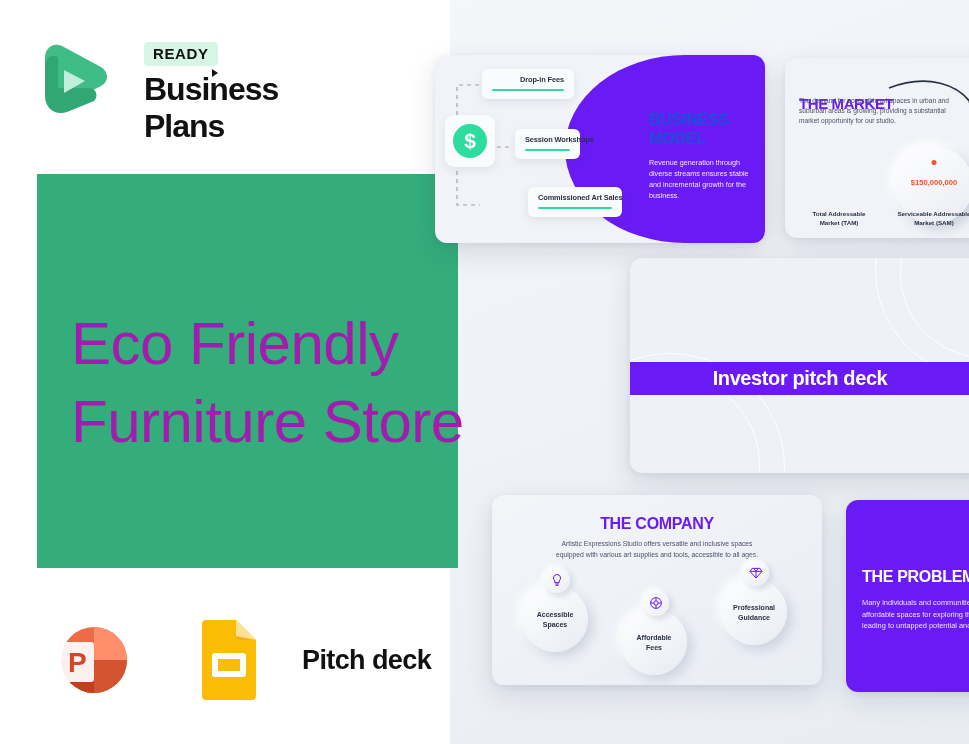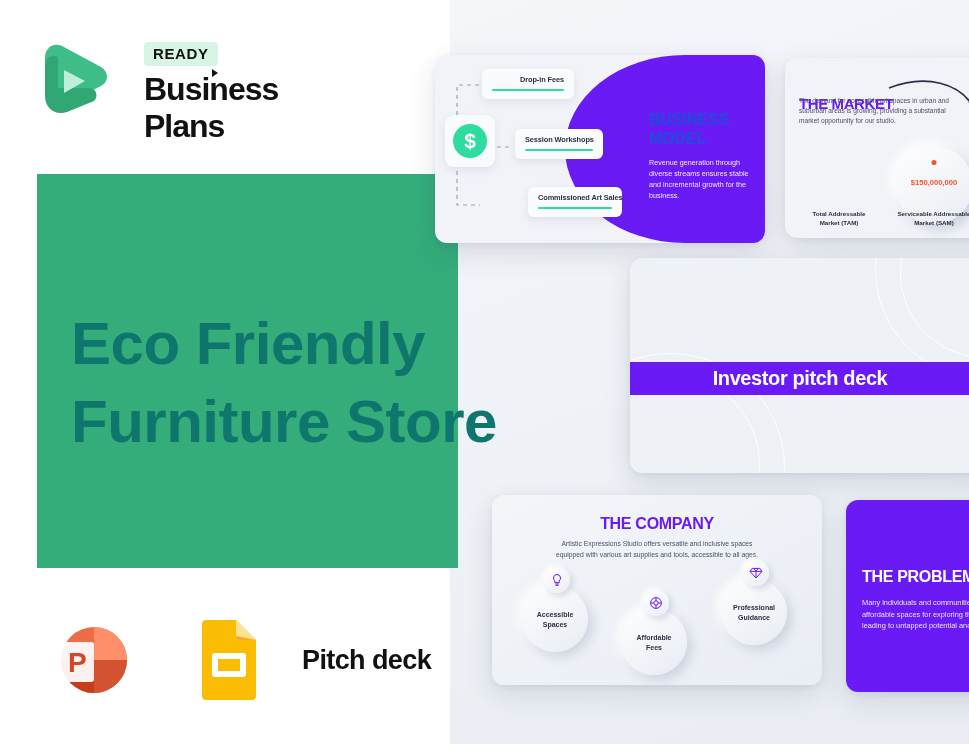--- a/index.html
+++ b/index.html
@@ -17,22 +17,22 @@
     background: linear-gradient(160deg,#f4f6fa 0%, #eef1f6 55%, #e9edf3 100%);
   }
 
   
   .green-block {
     position: absolute; left: 37px; top: 174px; width: 421px; height: 394px;
     background: #34ad7b;
   }
   .hero-title {
     position: absolute; left: 71px; top: 305px; width: 470px;
-    color: #0f766e; font-size: 60px; line-height: 78px;
-    font-weight: 700; letter-spacing: -0.5px; white-space: pre-line;
+    color: #a21caf; font-size: 60px; line-height: 78px;
+    font-weight: 400; letter-spacing: -0.5px; white-space: pre-line;
   }
 
   
   .logo-wrap { position: absolute; left: 37px; top: 36px; }
   .logo-mark { position: absolute; left: 0; top: 0; width: 72px; height: 78px; }
   .brand { position: absolute; left: 107px; top: 6px; }
   .ready-badge {
     display: inline-block; background: #d6f5e4; color: #121212;
     font-size: 15px; font-weight: 600; letter-spacing: 0.6px;
     padding: 3px 9px 4px 9px; border-radius: 4px; text-align: center;
@@ -86,21 +86,21 @@
     position: absolute; background: #fafbfd; border-radius: 6px;
     box-shadow: 0 3px 8px rgba(50,60,90,0.10);
     padding: 6px 10px 8px 10px;
   }
   .bm-chip .lbl {
     font-size: 7.4px; font-weight: 700; color: #2a3045;
     text-align: right; letter-spacing: -0.1px; white-space: nowrap;
   }
   .bm-chip .bar { margin-top: 5px; height: 2.4px; background: #2fdca0; border-radius: 2px; }
   .bm-chip-1 { left: 47px; top: 14px; width: 92px; }
-  .bm-chip-2 { left: 80px; top: 74px; width: 88px; }
+  .bm-chip-2 { left: 80px; top: 74px; width: 65px; }
   .bm-chip-3 { left: 47px; top: 132px; width: 94px; margin-left: 46px; }
   .bm-dollar-card {
     position: absolute; left: 10px; top: 60px; width: 50px; height: 52px;
     background: #fafbfd; border-radius: 9px; box-shadow: 0 3px 9px rgba(50,60,90,0.09);
   }
   .bm-dollar {
     position: absolute; left: 8px; top: 9px; width: 34px; height: 34px;
     border-radius: 50%; background: #2fdca0; color: #ffffff;
     font-size: 21px; font-weight: 700; line-height: 33px; text-align: center;
   }

